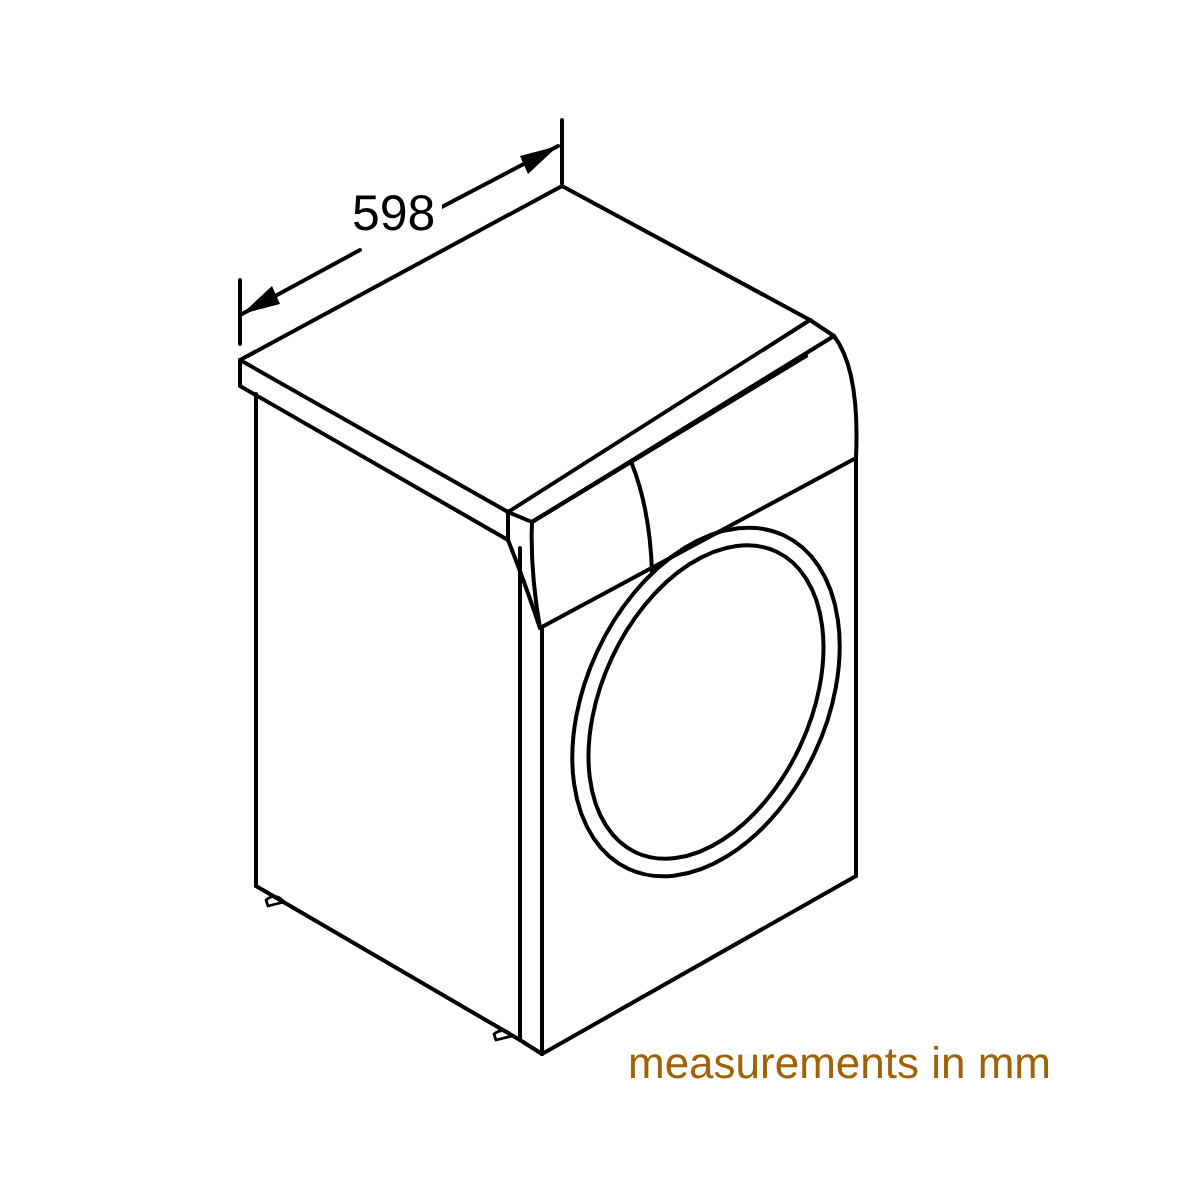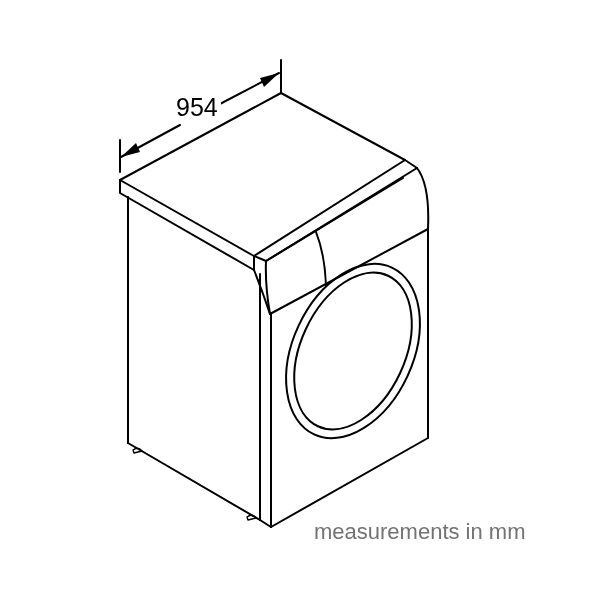--- a/index.html
+++ b/index.html
@@ -8,21 +8,21 @@
     .ln { fill: none; stroke: #000; stroke-width: 2; stroke-linejoin: round; stroke-linecap: round; }
     .thin { fill: none; stroke: #000; stroke-width: 1.4; stroke-linejoin: round; stroke-linecap: round; }
     .arrow { fill: #000; stroke: none; }
     .dim-text {
       position: absolute; left: 173px; top: 93px;
       font-family: "Liberation Sans", sans-serif; font-size: 25px; color: #000;
       background: #fff; padding: 0 3px; line-height: 28px;
     }
     .caption {
       position: absolute; left: 314px; top: 519px;
-      font-family: "Liberation Sans", sans-serif; font-size: 22px; color: #737373;
+      font-family: "Liberation Sans", sans-serif; font-size: 22px; color: #a16207;
       line-height: 26px; white-space: nowrap;
     }
   </style>
 </head>
 <body>
 
 <svg id="drawing" viewBox="0 0 600 600" xmlns="http://www.w3.org/2000/svg">
 
   <g>
     <line class="ln" x1="120" y1="140" x2="120" y2="172"></line>
@@ -60,14 +60,14 @@
 
   <g>
     <line class="ln" x1="428" y1="229" x2="428" y2="438"></line>
     <line class="ln" x1="271" y1="527" x2="428" y2="438"></line>
 
     <ellipse class="ln" cx="353" cy="351" rx="60" ry="92" transform="rotate(25 353 351)"></ellipse>
     <ellipse class="ln" cx="353" cy="351" rx="52" ry="83" transform="rotate(25 353 351)"></ellipse>
   </g>
 </svg>
 
-<div class="dim-text">954</div>
+<div class="dim-text">598</div>
 <div class="caption">measurements in mm</div>
 
 </body></html>

